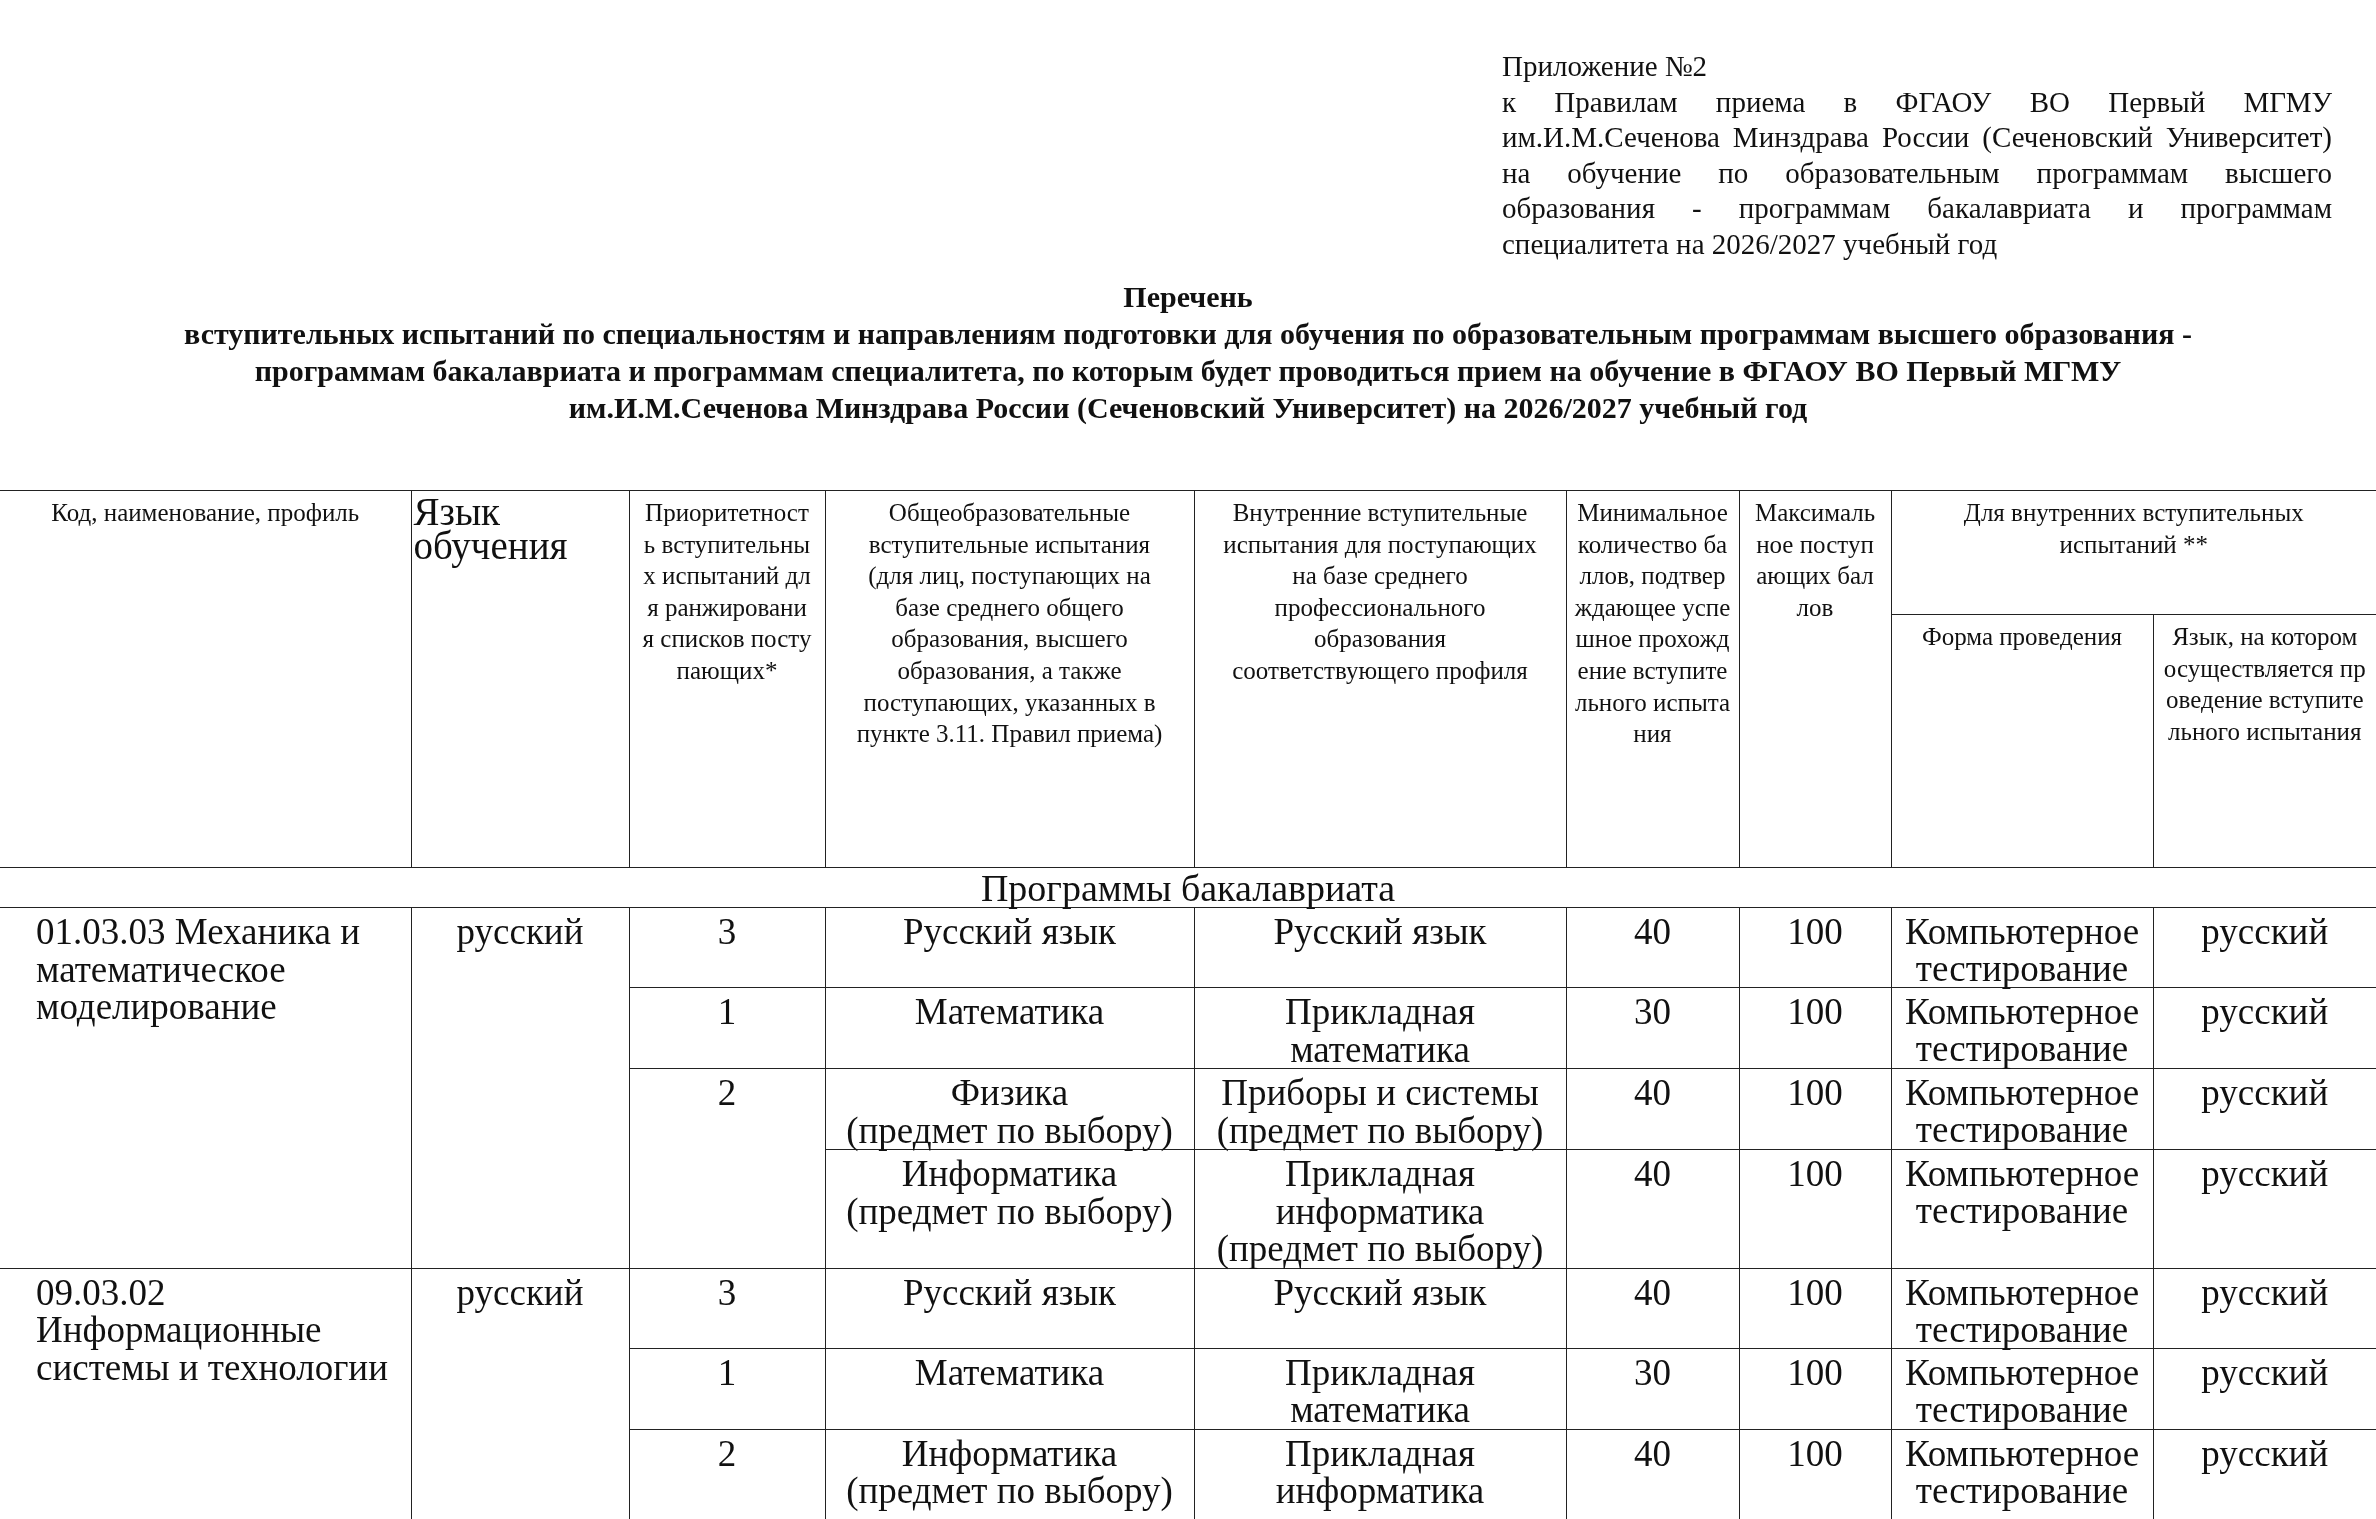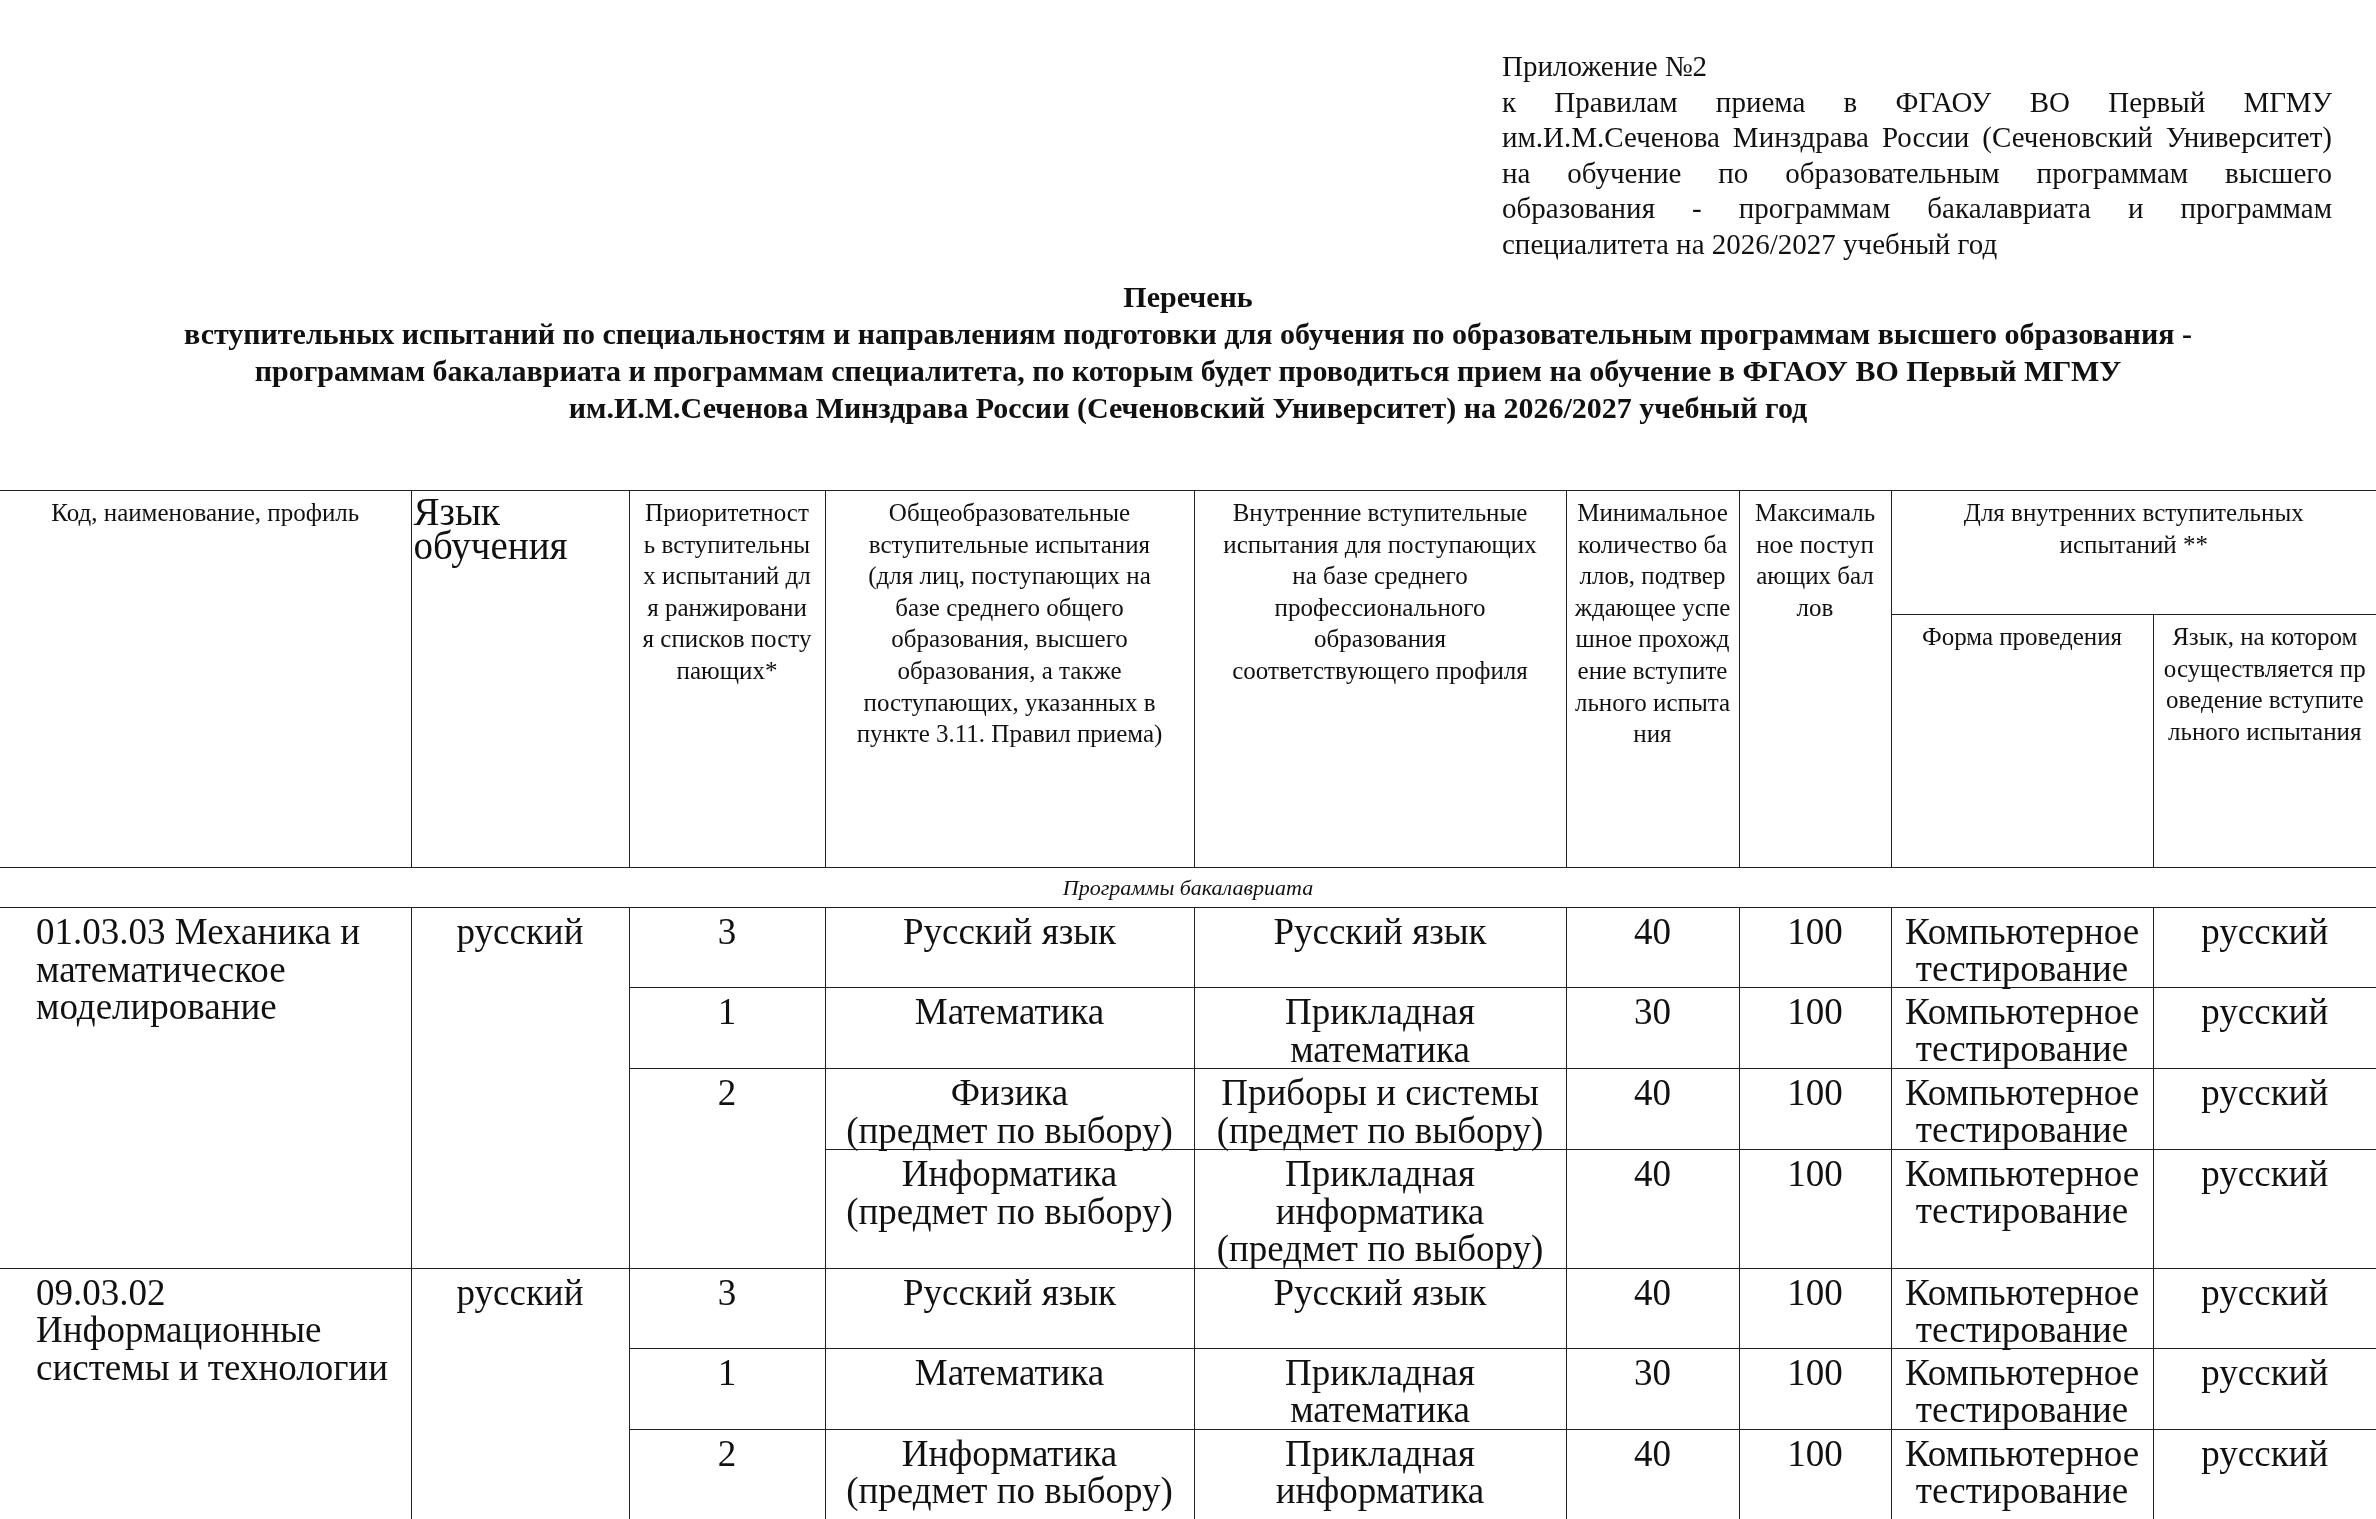--- a/index.html
+++ b/index.html
@@ -24,21 +24,21 @@
   table.main td, table.main th {
     border: 1.5px solid #222; vertical-align: top; padding: 0;
     font-weight: normal; text-align: center;
   }
   table.main tr > :first-child { border-left: none; }
   table.main tr > :last-child { border-right: none; }
   th { font-size: 25px; line-height: 31.6px; padding-top: 6px !important; }
   th.lang { font-size: 39px; line-height: 34px; padding-top: 4px !important; }
   td { font-size: 37px; line-height: 37.5px; padding-top: 5px !important; }
   td.prog { text-align: left !important; padding-left: 36px !important; padding-right: 8px !important; }
-  td.section { font-weight: bold; font-size: 22px; line-height: 34px; padding-top: 3px !important; font-style: italic; }
+  td.section { font-weight: bold; font-size: 38px; line-height: 34px; padding-top: 3px !important; }
   .hdr-top { height: 124px; }
   .hdr-bot { height: 253px; }
   .sec-row { height: 40px; }
   .r76 { height: 76px; }
   .r112 { height: 112px; }
   .r120 { height: 120px; }
 </style>
 </head>
 <body>
 

